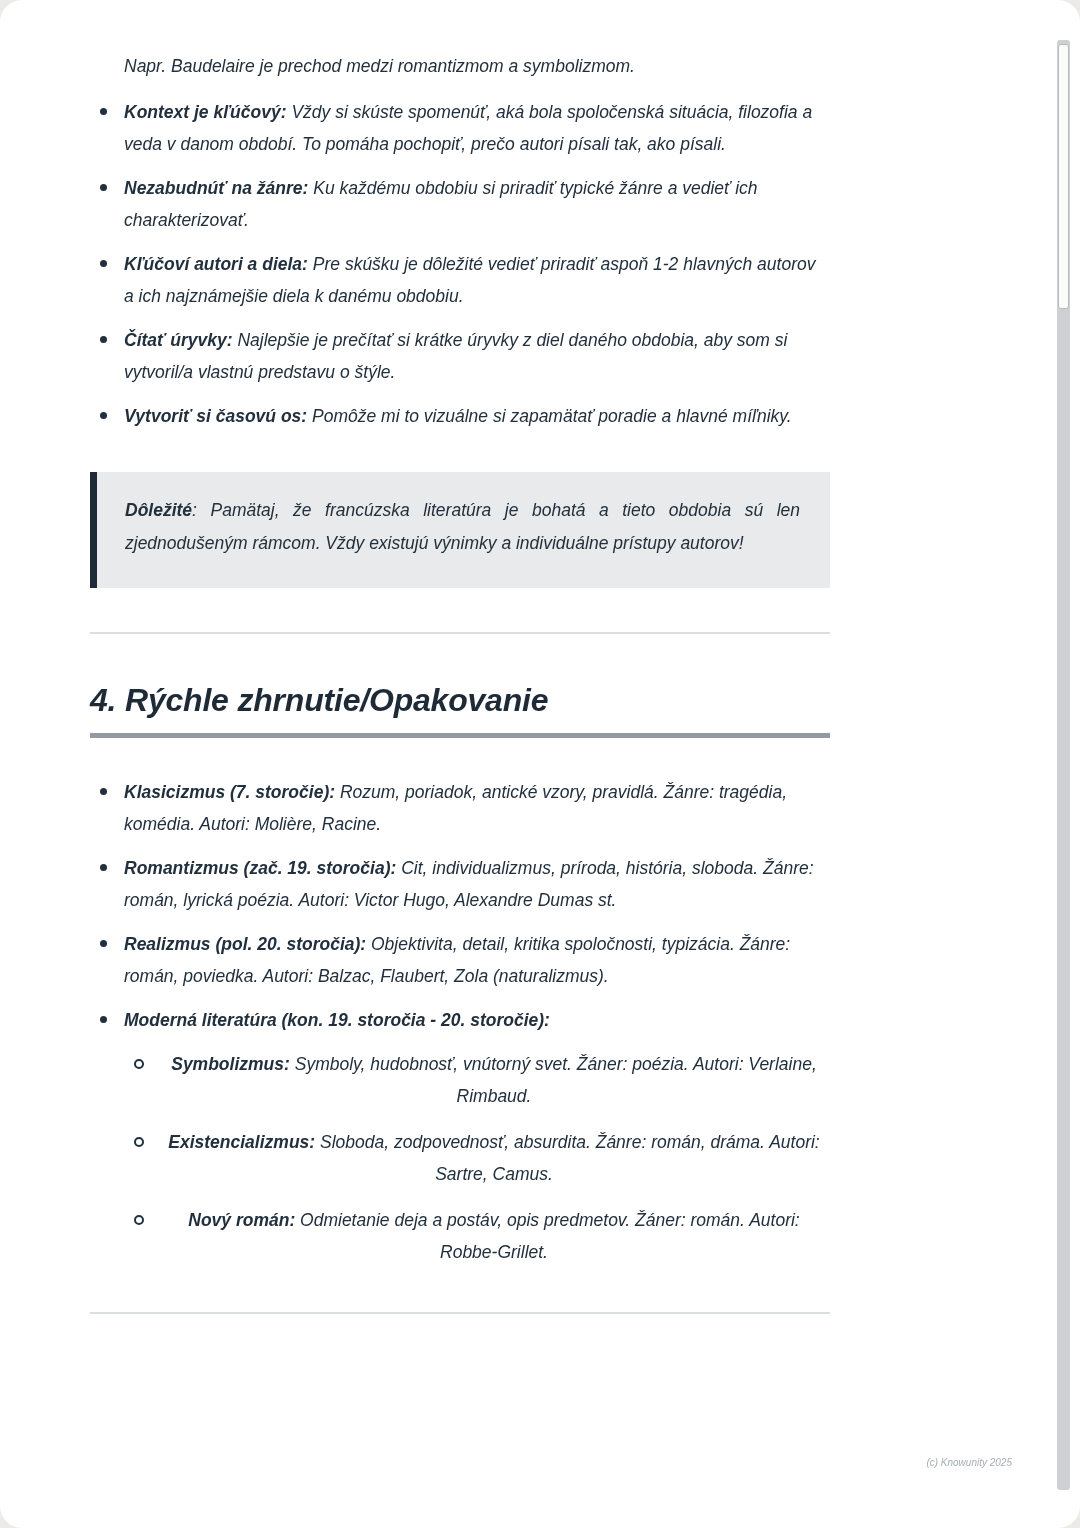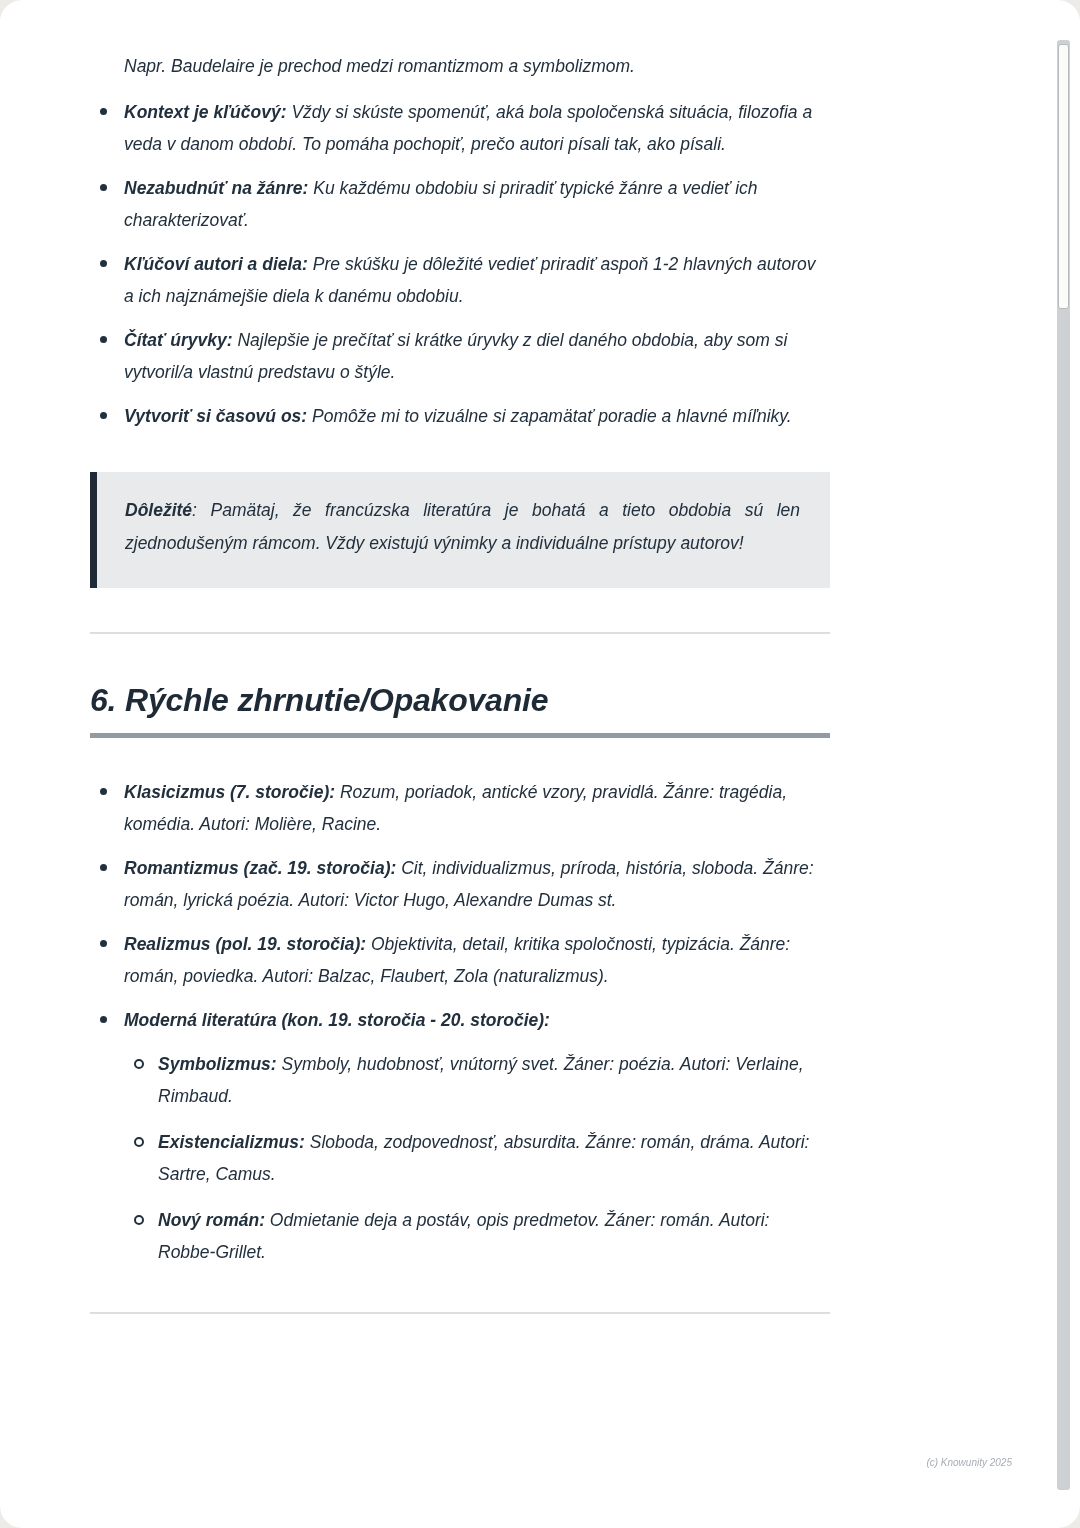--- a/index.html
+++ b/index.html
@@ -46,21 +46,21 @@
     content: "";
     position: absolute;
     left: 10px;
     top: 12px;
     width: 7px;
     height: 7px;
     border-radius: 50%;
     background: #22303e;
   }
   ul.nested { margin-top: 12px; }
-  ul.nested li { margin-bottom: 14px; }
+  ul.nested li { margin-bottom: 14px; text-align: center; }
   ul.nested li::before {
     background: transparent;
     border: 2px solid #22303e;
     width: 6px;
     height: 6px;
     top: 11px;
   }
   .callout {
     margin-top: 40px;
     background: #e9eaeb;
@@ -143,32 +143,32 @@
     </ul>
 
     <div class="callout">
       <p>
         <span class="b">Dôležité</span><span>: Pamätaj, že francúzska literatúra je bohatá a tieto obdobia sú len zjednodušeným rámcom. Vždy existujú výnimky a individuálne prístupy autorov!</span>
       </p>
     </div>
 
     <hr class="divider">
 
-    <h2 class="heading">6. Rýchle zhrnutie/Opakovanie</h2>
+    <h2 class="heading">4. Rýchle zhrnutie/Opakovanie</h2>
     <div class="heading-rule"></div>
 
     <ul class="summary">
       <li>
         <span class="b">Klasicizmus (7. storočie):</span><span> Rozum, poriadok, antické vzory, pravidlá. Žánre: tragédia, komédia. Autori: Molière, Racine.</span>
       </li>
       <li>
         <span class="b">Romantizmus (zač. 19. storočia):</span><span> Cit, individualizmus, príroda, história, sloboda. Žánre: román, lyrická poézia. Autori: Victor Hugo, Alexandre Dumas st.</span>
       </li>
       <li>
-        <span class="b">Realizmus (pol. 19. storočia):</span><span> Objektivita, detail, kritika spoločnosti, typizácia. Žánre: román, poviedka. Autori: Balzac, Flaubert, Zola (naturalizmus).</span>
+        <span class="b">Realizmus (pol. 20. storočia):</span><span> Objektivita, detail, kritika spoločnosti, typizácia. Žánre: román, poviedka. Autori: Balzac, Flaubert, Zola (naturalizmus).</span>
       </li>
       <li>
         <span class="b">Moderná literatúra (kon. 19. storočia - 20. storočie):</span>
         <ul class="nested">
           <li>
             <span class="b">Symbolizmus:</span><span> Symboly, hudobnosť, vnútorný svet. Žáner: poézia. Autori: Verlaine, Rimbaud.</span>
           </li>
           <li>
             <span class="b">Existencializmus:</span><span> Sloboda, zodpovednosť, absurdita. Žánre: román, dráma. Autori: Sartre, Camus.</span>
           </li>

